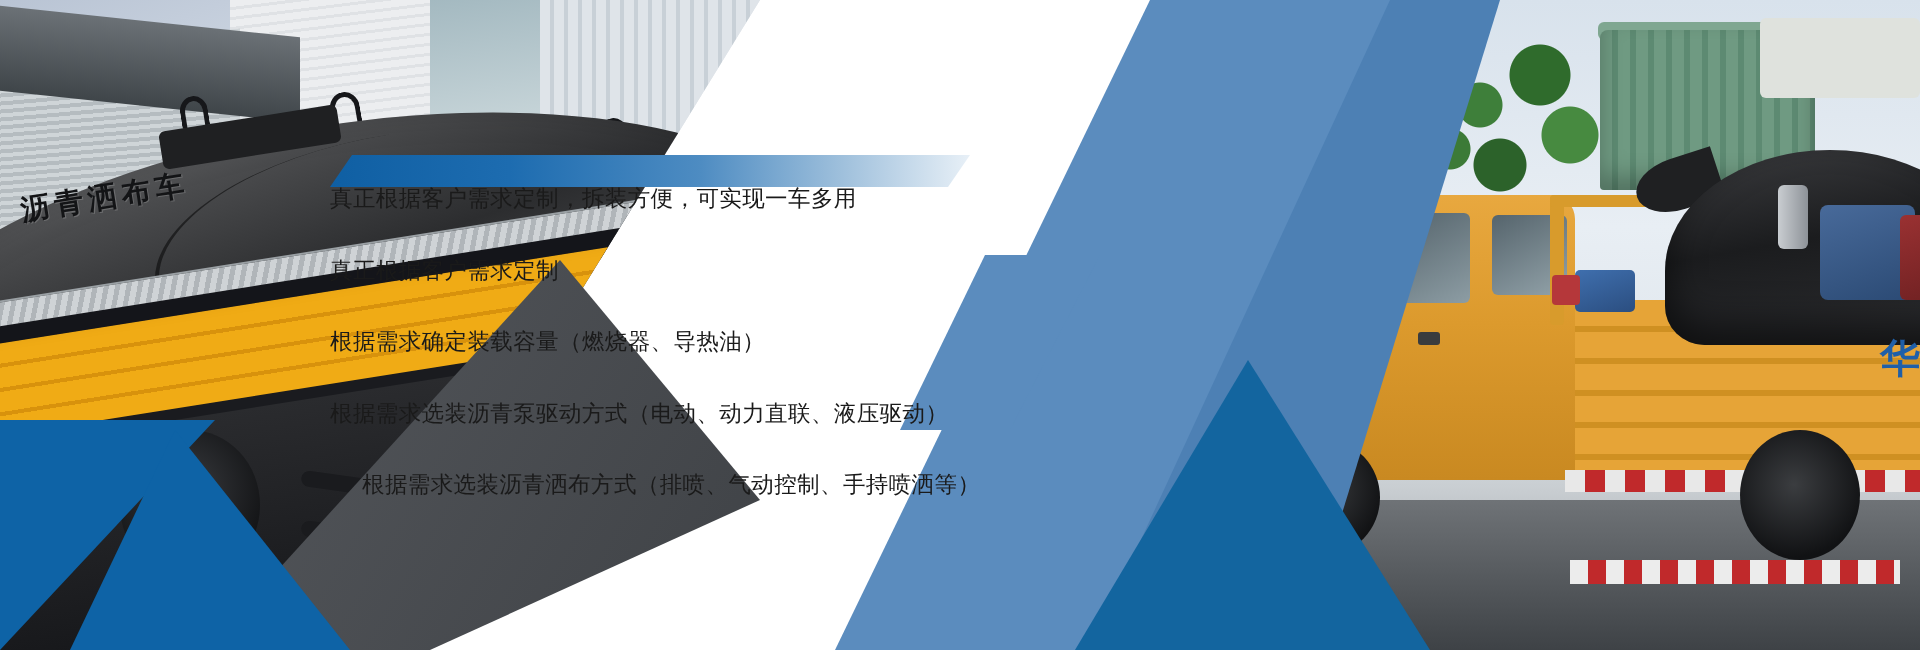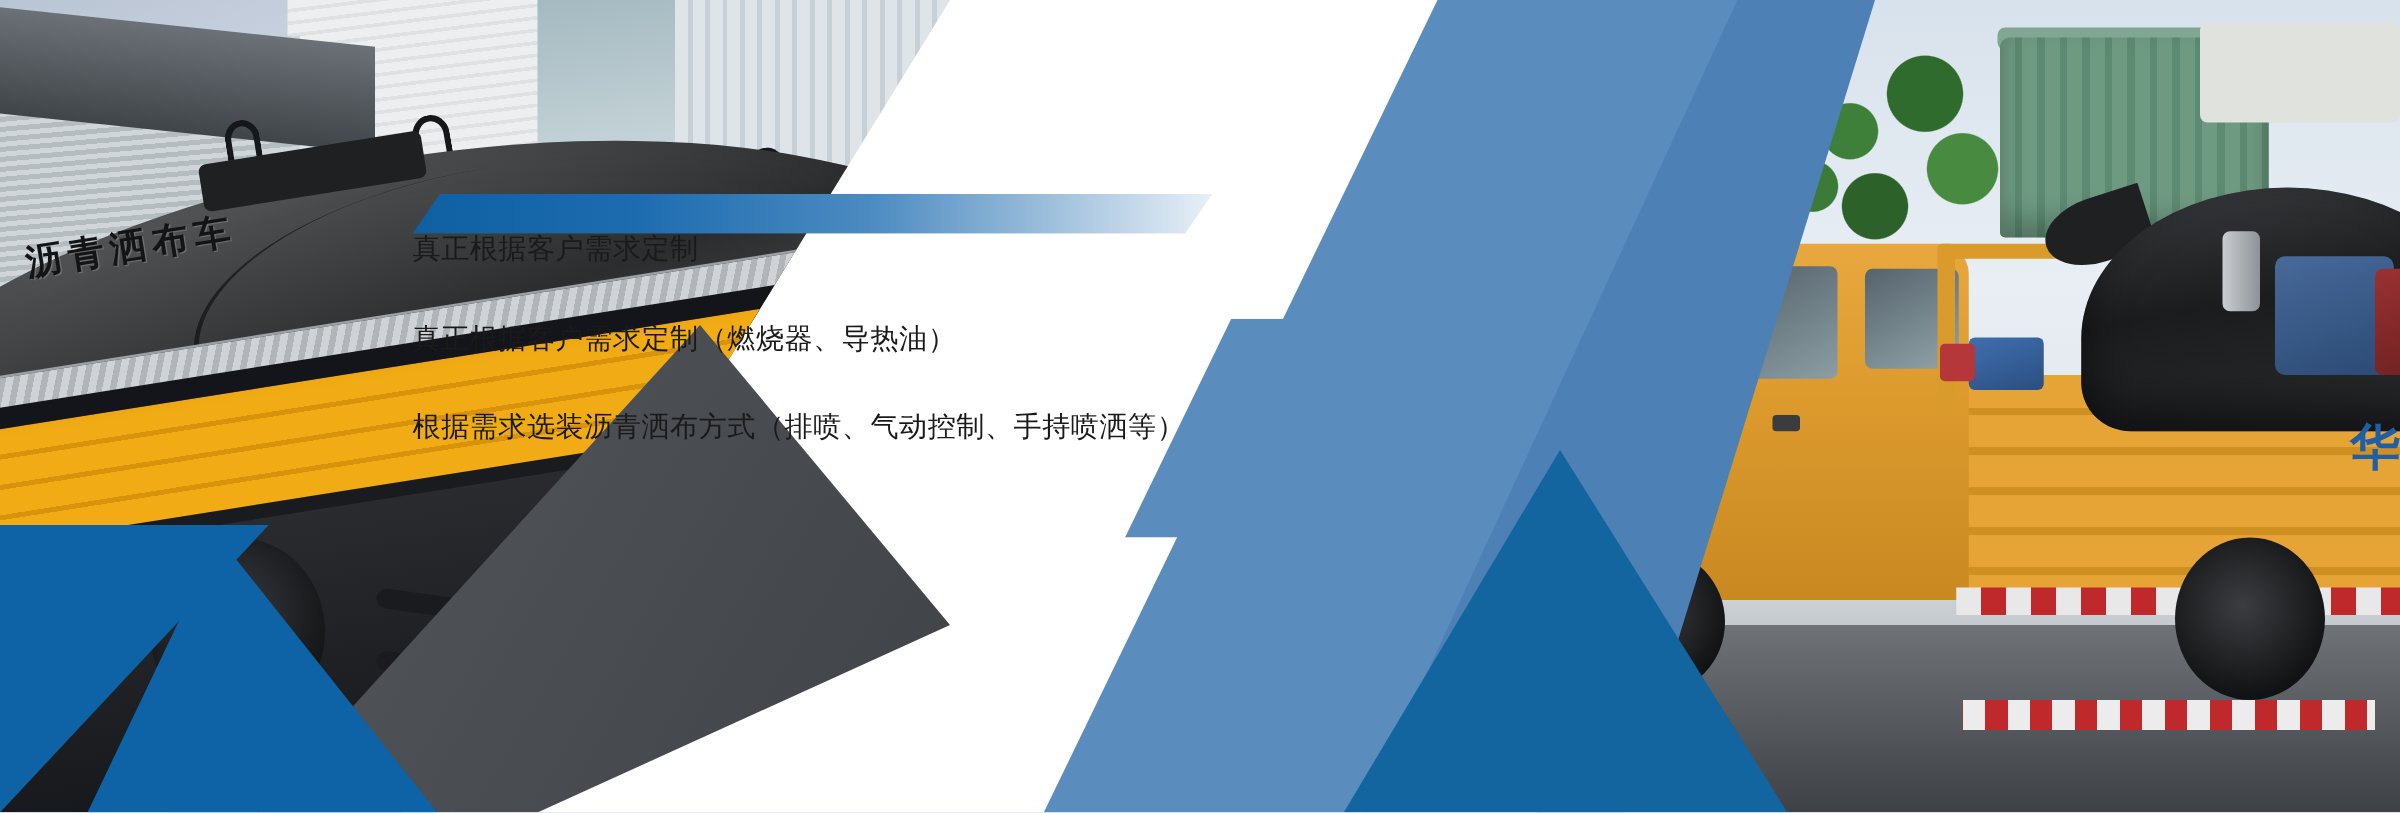--- a/index.html
+++ b/index.html
@@ -281,21 +281,21 @@
   }
   .bullet{
     font-size:22.5px;
     color:#1a1a1a;
     line-height:1;
     padding:0 0 0 0;
     margin:0 0 49px 0;
     white-space:nowrap;
     letter-spacing:.4px;
   }
-  .bullet:last-child{margin-bottom:0;}
+  .bullet:last-child{margin-bottom:0;margin-left:32px;}
 </style>
 </head>
 <body>
 
 <div class="banner">
 
   <div class="left-photo">
     <div class="lp-sky"></div>
     <div class="lp-bldg"></div>
     <div class="lp-bldg2"></div>
@@ -359,19 +359,21 @@
 
   <div class="blue-wedge-a"></div>
   <div class="blue-wedge-b"></div>
   <div class="blue-wedge-c"></div>
   <div class="blue-wedge-d"></div>
 
   <div class="content">
     <div class="title-bar"></div>
 
     <div class="bullets">
+      <p class="bullet">真正根据客户需求定制，拆装方便，可实现一车多用</p>
       <p class="bullet">真正根据客户需求定制</p>
-      <p class="bullet">真正根据客户需求定制（燃烧器、导热油）</p>
+      <p class="bullet">根据需求确定装载容量（燃烧器、导热油）</p>
+      <p class="bullet">根据需求选装沥青泵驱动方式（电动、动力直联、液压驱动）</p>
       <p class="bullet">根据需求选装沥青洒布方式（排喷、气动控制、手持喷洒等）</p>
     </div>
   </div>
 
 </div>
 
 </body></html>

